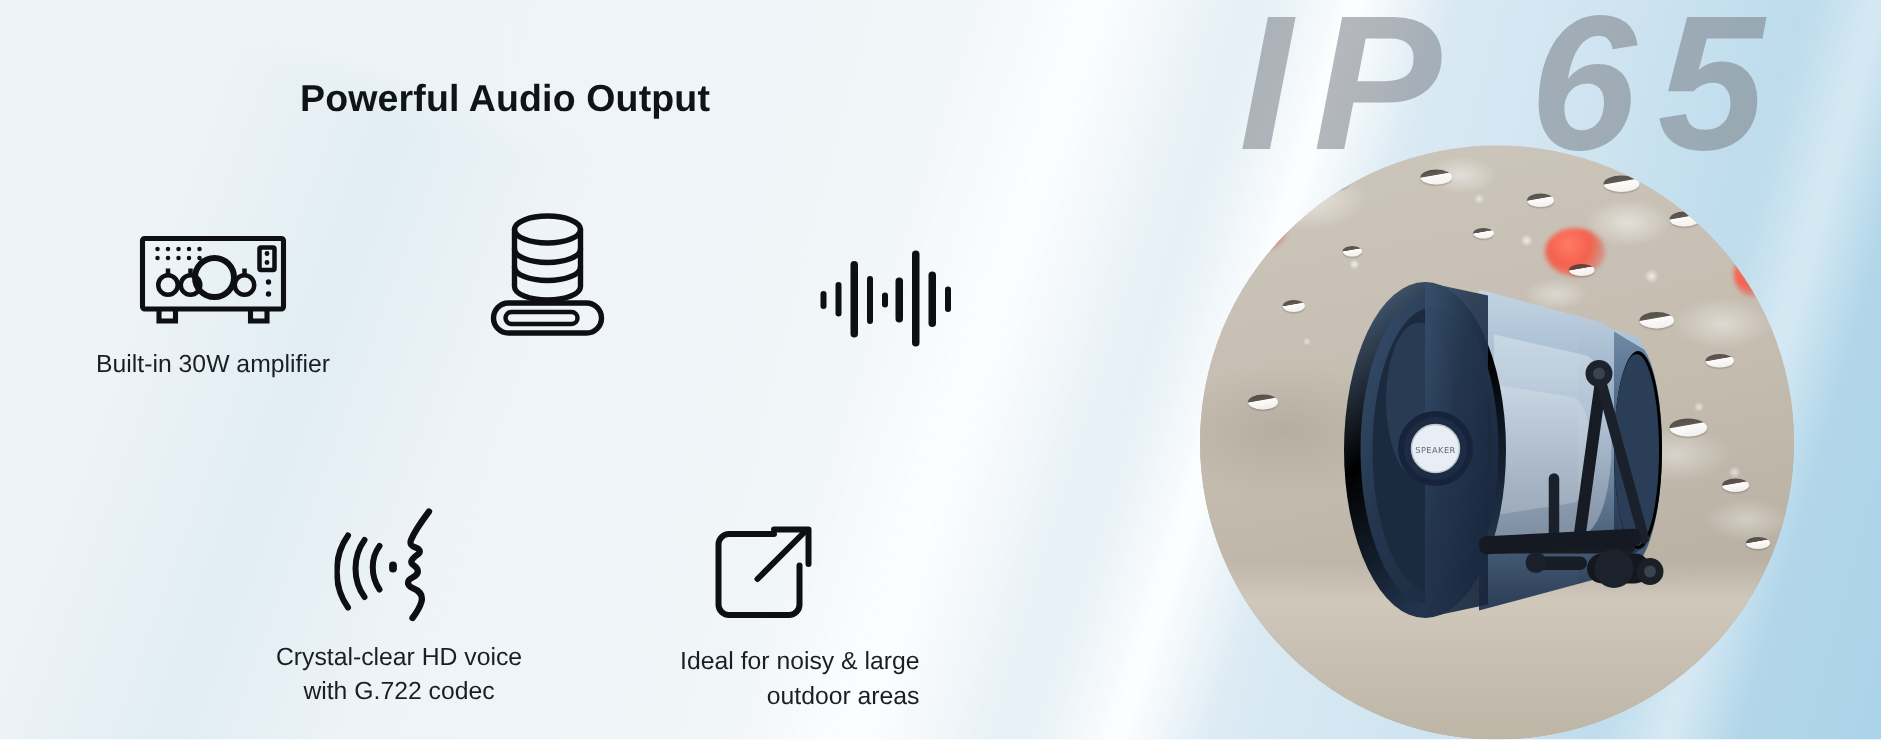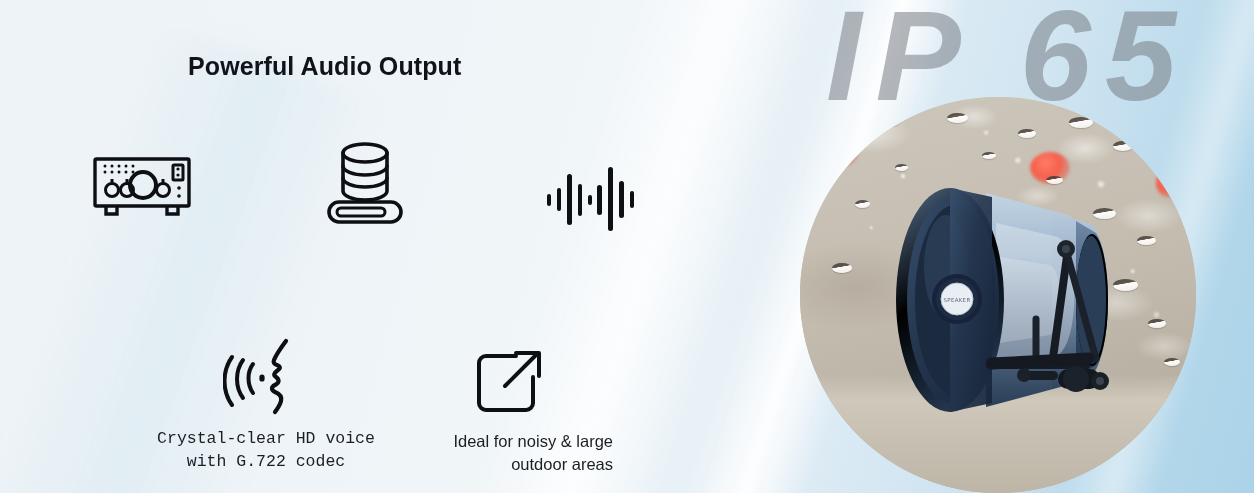--- a/index.html
+++ b/index.html
@@ -53,21 +53,21 @@
     top: 40px; left: 20px;
     width: 260px; height: 700px;
     background: linear-gradient(90deg, rgba(255,255,255,0) 0%, rgba(214,232,240,.55) 50%, rgba(255,255,255,0) 100%);
     transform: rotate(20deg);
     filter: blur(10px);
   }
 
   
   .headline {
     position: absolute;
-    left: 188px;
+    left: 200px;
     top: 52px;
     font-size: 25px;
     font-weight: bold;
     color: #101418;
     letter-spacing: .1px;
     white-space: nowrap;
   }
 
   
   .features {
@@ -91,21 +91,21 @@
     line-height: 1.42;
     margin-top: 10px;
     white-space: pre-line;
   }
 
   
   .f1 { left: 42px;  top: 0px;   width: 200px; }
   .f2 { left: 272px; top: 6px;   width: 185px; }
   .f3 { left: 487px; top: 12px;  width: 212px; }
   
-  .f4 { left: 157px; top: 195px; width: 218px; font-family: Liberation Mono, monospace; }
+  .f4 { left: 157px; top: 195px; width: 218px; }
   .f5 { left: 405px; top: 198px; width: 208px; text-align: right; }
 
   
   .photo-wrap {
     position: absolute;
     left: 800px;
     top: 97px;
     width: 396px;
     height: 396px;
   }
@@ -226,20 +226,21 @@
             <circle cx="36" cy="22" r="1.5"></circle>
               <circle cx="43" cy="22" r="1.5"></circle>
             <circle cx="88" cy="19" r="1.6"></circle>
               <circle cx="88" cy="25" r="1.6"></circle>
             <circle cx="89" cy="38" r="1.8"></circle>
               <circle cx="89" cy="46" r="1.8"></circle>
           </g>
           <path d="M16 56 v8 h11 v-8 M77 56 v8 h11 v-8"></path>
         </svg>
       </div>
+      <div class="cap">Built-in 30W amplifier</div>
     </div>
 
     <div class="feat f2">
       <div class="ico">
         <svg width="84" height="92" viewBox="0 0 84 92" fill="none" stroke="#0d0f12" stroke-width="3.6" stroke-linecap="round">
           <ellipse cx="42" cy="17" rx="22" ry="9"></ellipse>
           <path d="M20 17 v38 a22 9 0 0 0 44 0 v-38"></path>
           <path d="M20 30 a22 9 0 0 0 44 0"></path>
           <path d="M20 42 a22 9 0 0 0 44 0"></path>
           <rect x="6" y="66" width="72" height="20" rx="10"></rect>

